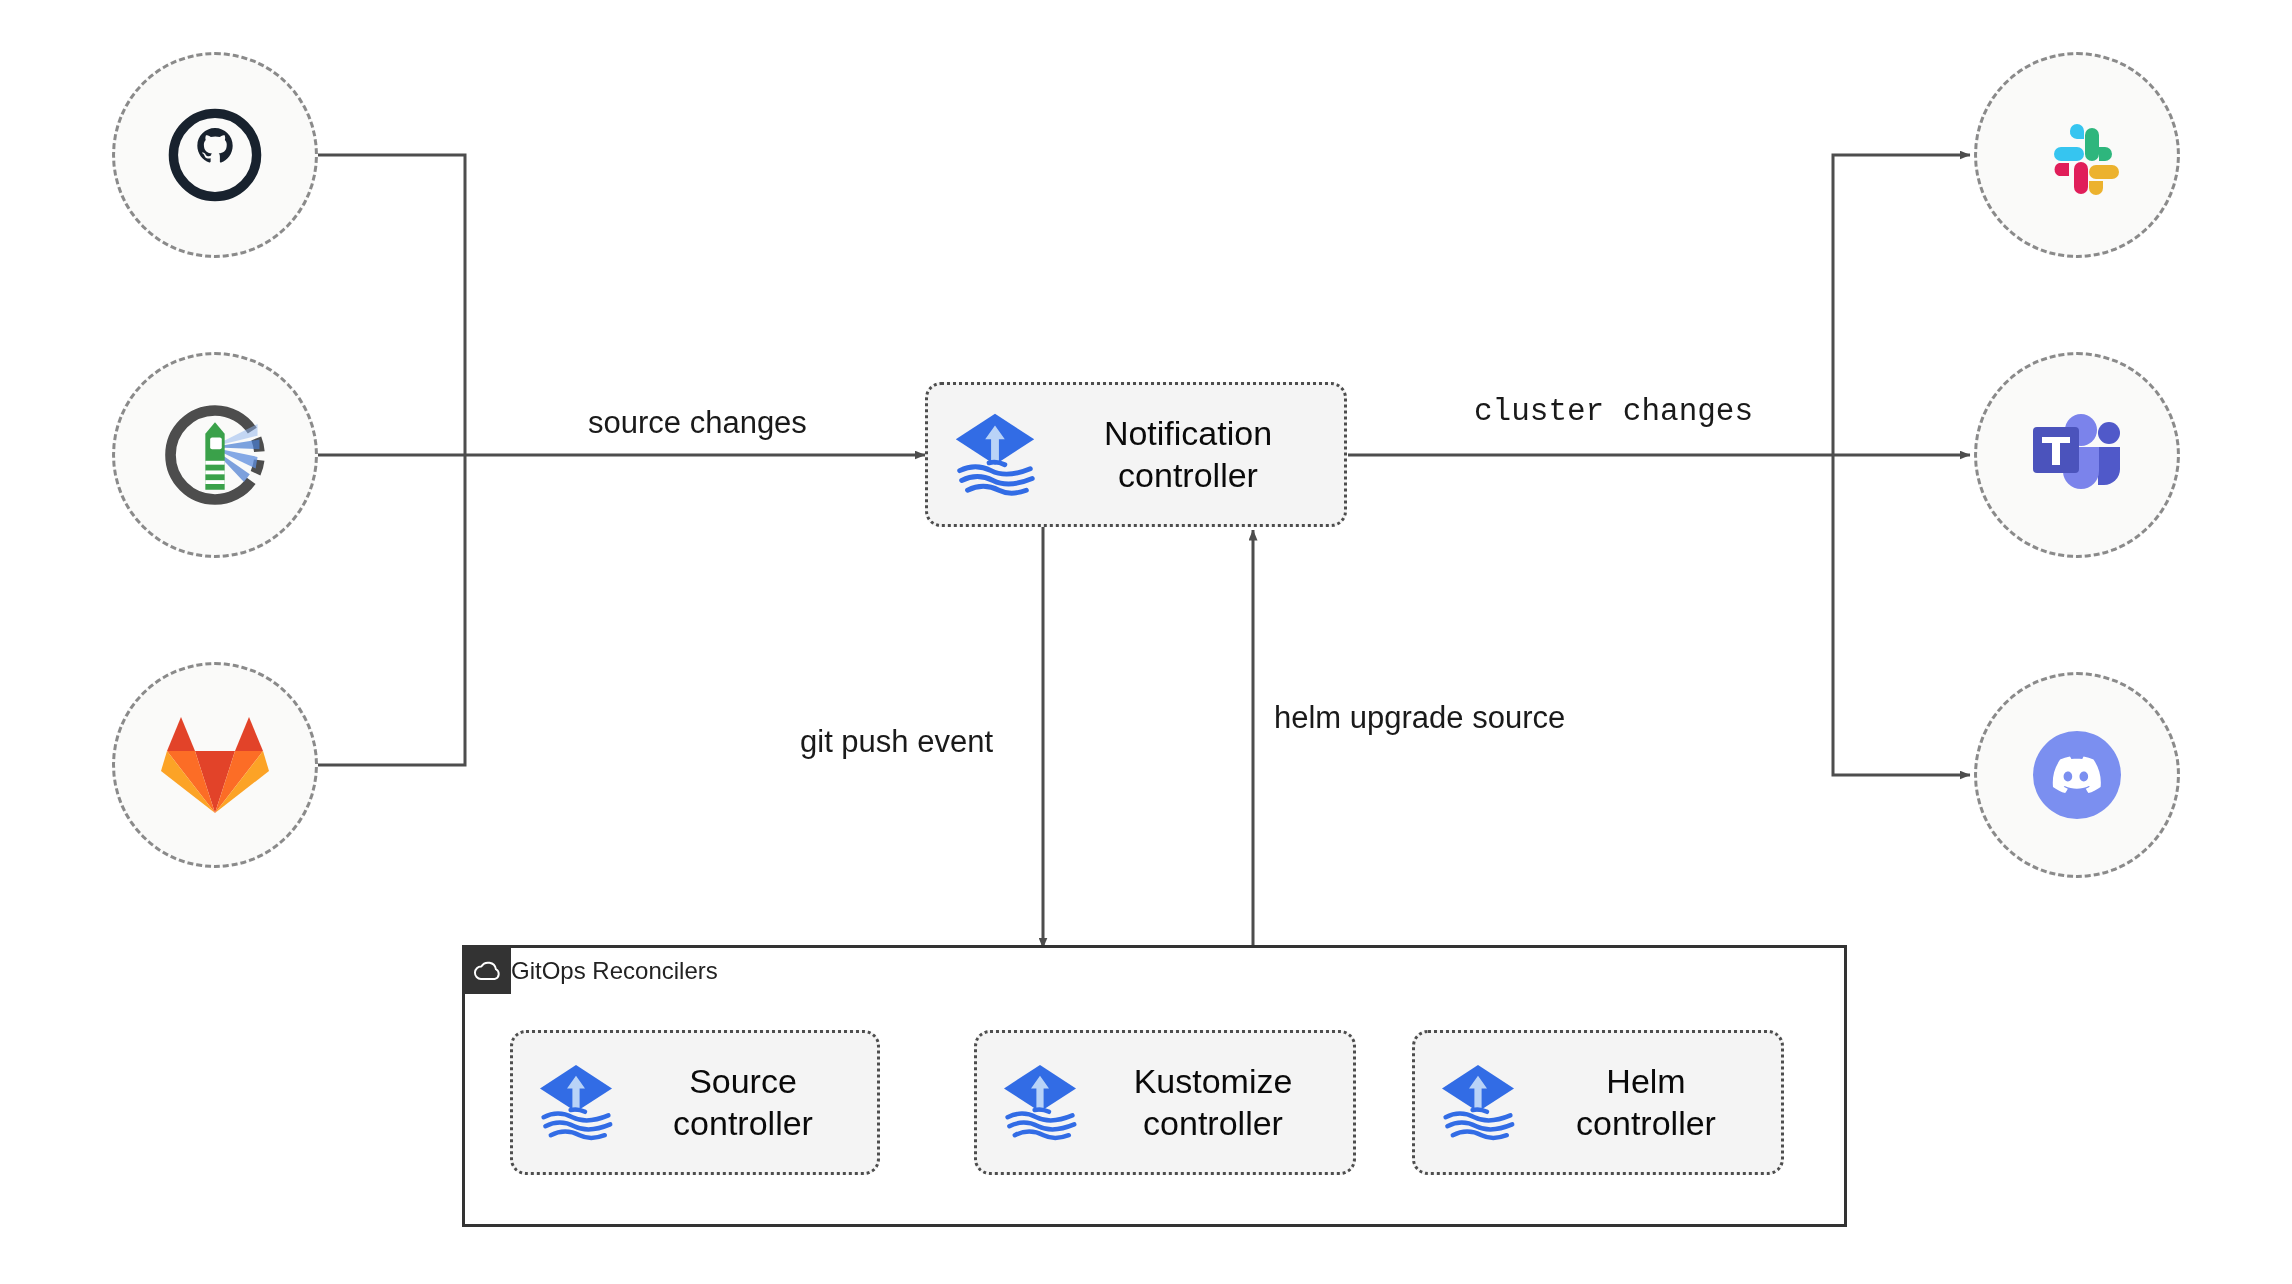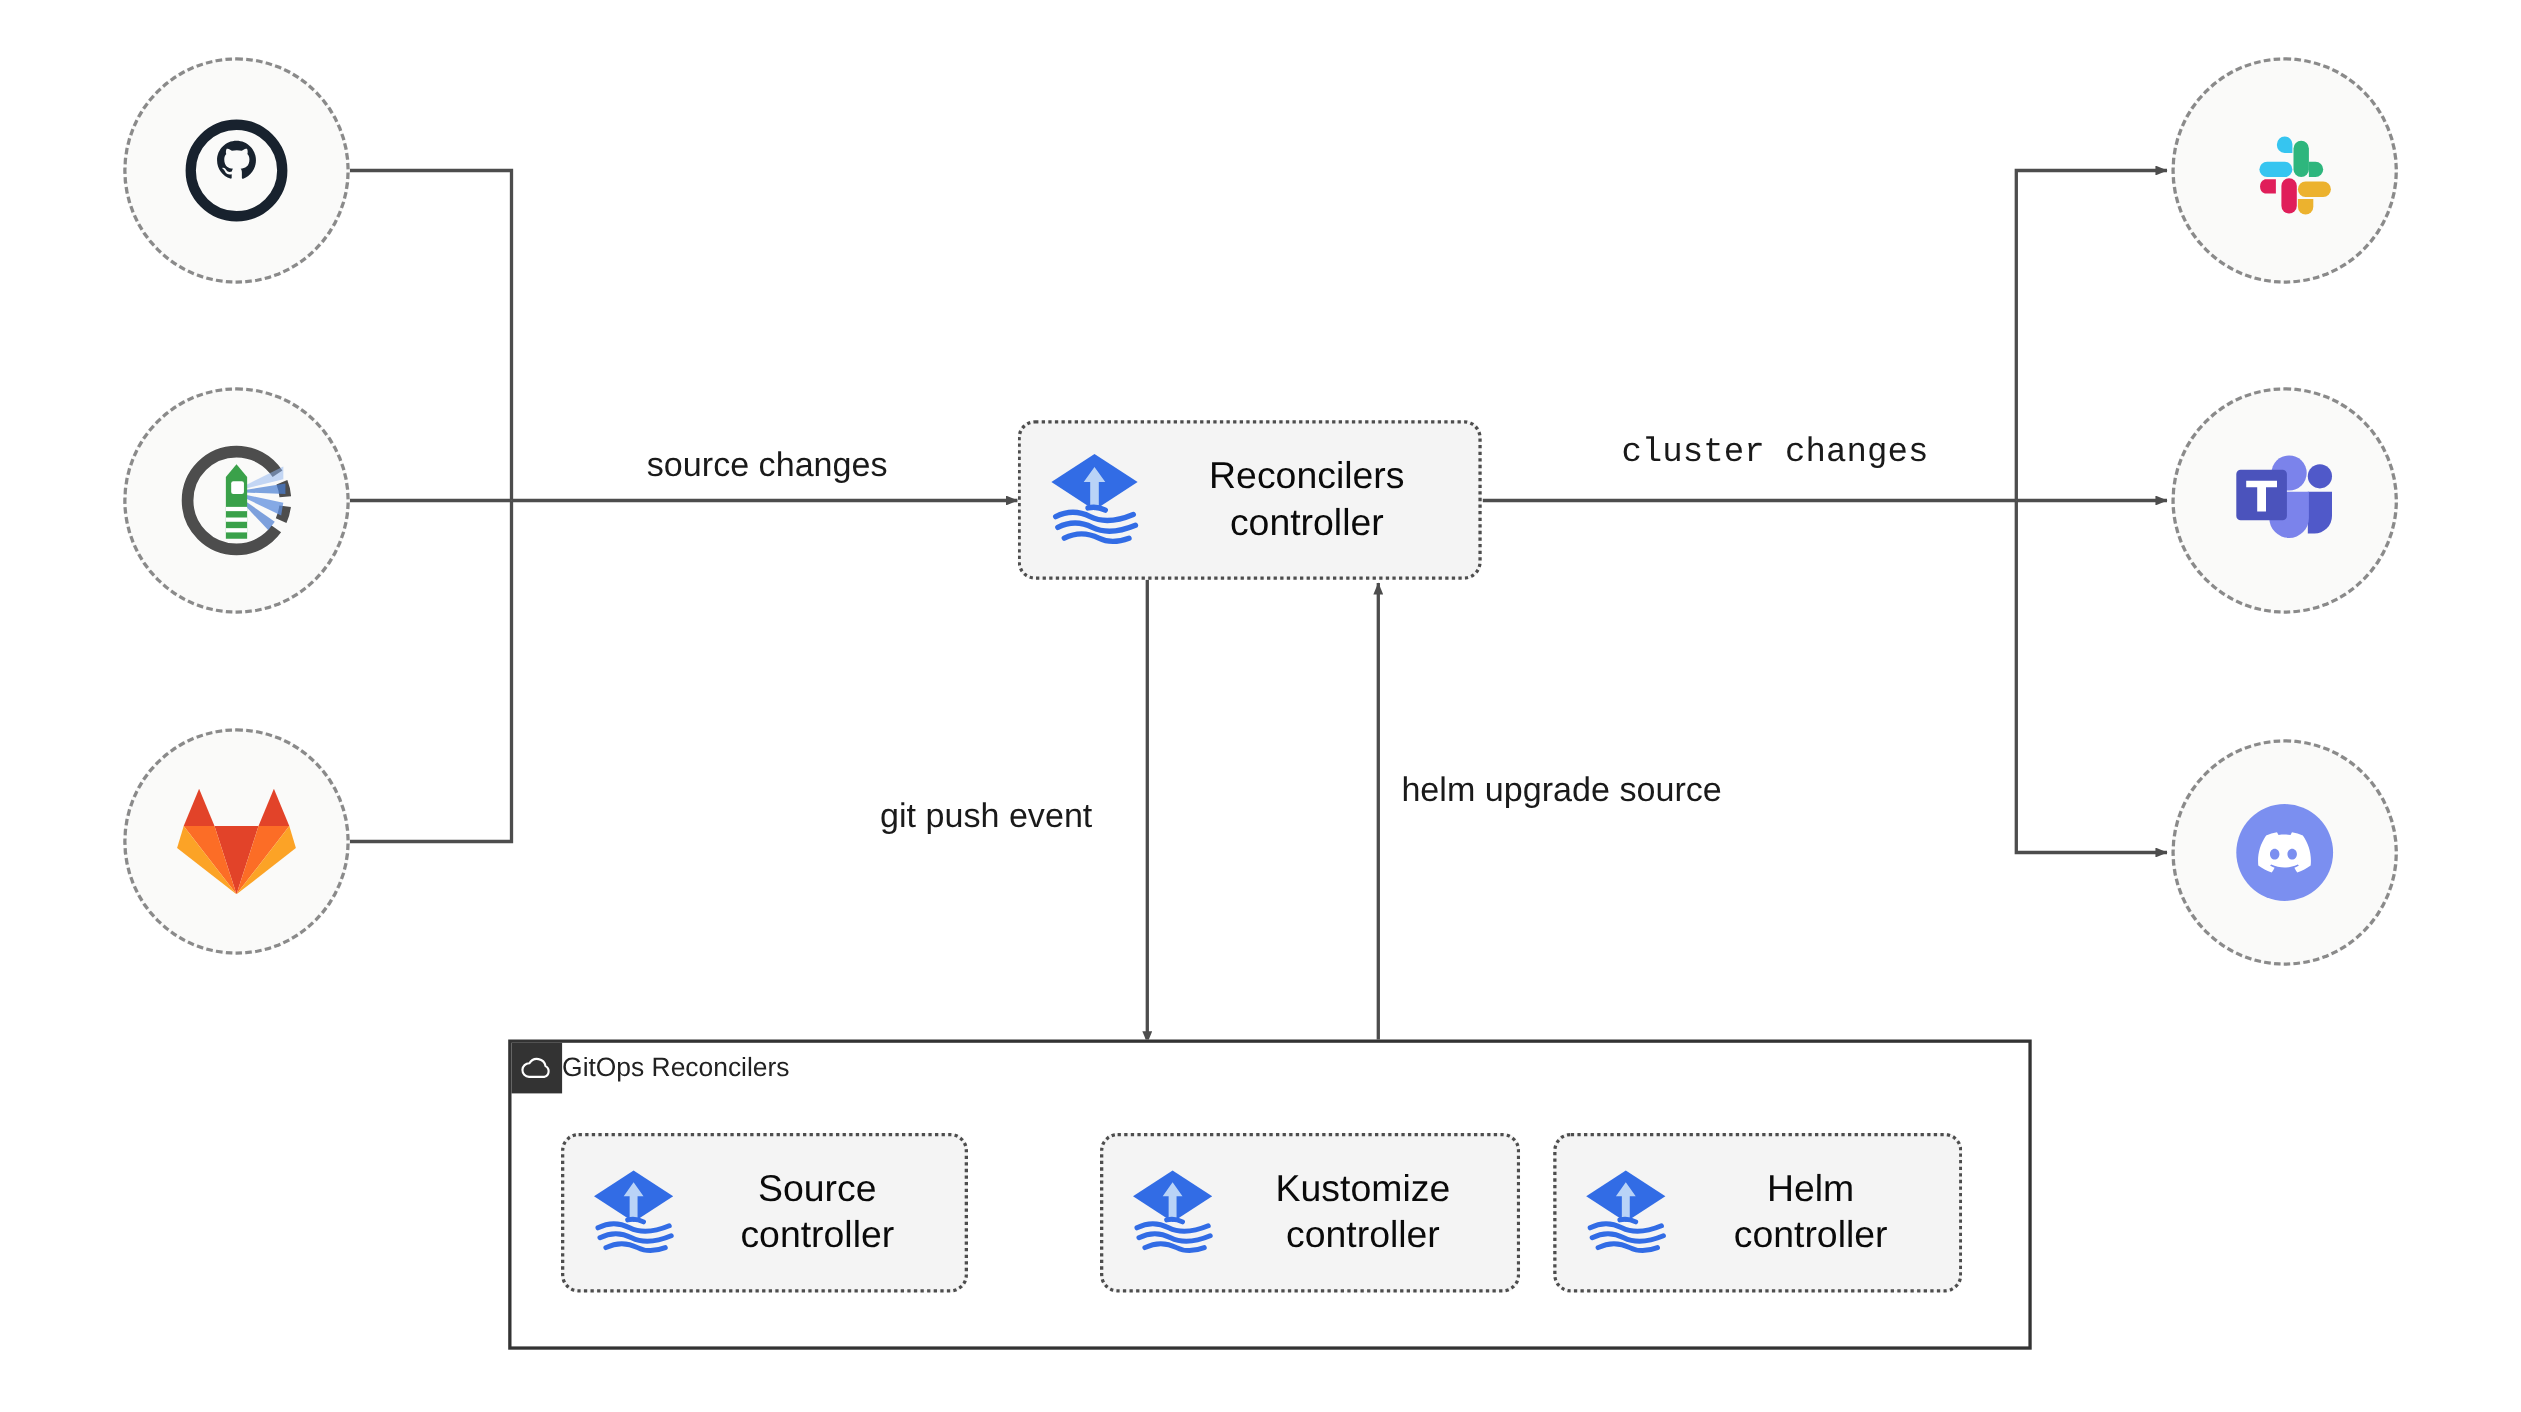--- a/index.html
+++ b/index.html
@@ -211,21 +211,21 @@
         <path d="M50 10 L90 36 L50 62 L10 36 Z" fill="#326ce5"></path>
         <path d="M50 22 L60 36 L54 36 L54 60 L46 60 L46 36 L40 36 Z" fill="#b9d3f7"></path>
         <g stroke="#326ce5" stroke-width="5" stroke-linecap="round" fill="none">
           <path d="M14 68 Q30 60 46 68 Q62 76 86 66"></path>
           <path d="M16 78 Q32 70 48 78 Q64 86 88 76"></path>
           <path d="M22 88 Q38 80 54 88 Q66 94 82 88"></path>
           <path d="M44 60 Q52 58 60 62"></path>
         </g>
       </svg>
     </span>
-    <span class="proc-label">Reconcilers
+    <span class="proc-label">Notification
 controller</span>
   </div>
 
   <div class="group-box" style="left:462px; top:945px; width:1385px; height:282px;">
     <div class="group-header">
       <div class="group-badge">
         <svg width="30" height="22" viewBox="0 0 34 24" aria-hidden="true">
           <path d="M9 21 a7 7 0 0 1 0.4 -14 a9 9 0 0 1 16.6 3 a6 6 0 0 1 -1 11z" fill="none" stroke="#ffffff" stroke-width="2.2" stroke-linejoin="round"></path>
         </svg>
       </div>
@@ -243,21 +243,21 @@
           <path d="M16 78 Q32 70 48 78 Q64 86 88 76"></path>
           <path d="M22 88 Q38 80 54 88 Q66 94 82 88"></path>
           <path d="M44 60 Q52 58 60 62"></path>
         </g>
       </svg>
     </span>
     <span class="proc-label">Source
 controller</span>
   </div>
 
-  <div class="proc-box" style="left:1000px; top:1030px; width:382px; height:145px;align-items:center;">
+  <div class="proc-box" style="left:974px; top:1030px; width:382px; height:145px;align-items:center;">
     <span class="proc-icon">
       <svg width="90" height="90" viewBox="0 0 100 100" aria-hidden="true">
         <path d="M50 10 L90 36 L50 62 L10 36 Z" fill="#326ce5"></path>
         <path d="M50 22 L60 36 L54 36 L54 60 L46 60 L46 36 L40 36 Z" fill="#b9d3f7"></path>
         <g stroke="#326ce5" stroke-width="5" stroke-linecap="round" fill="none">
           <path d="M14 68 Q30 60 46 68 Q62 76 86 66"></path>
           <path d="M16 78 Q32 70 48 78 Q64 86 88 76"></path>
           <path d="M22 88 Q38 80 54 88 Q66 94 82 88"></path>
           <path d="M44 60 Q52 58 60 62"></path>
         </g>

